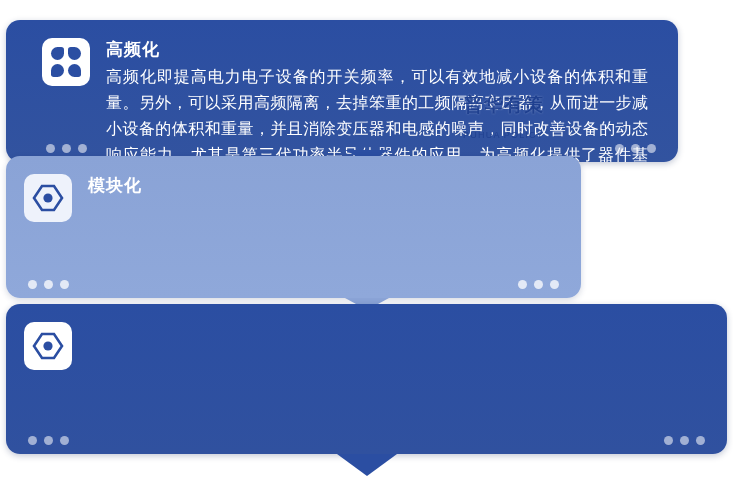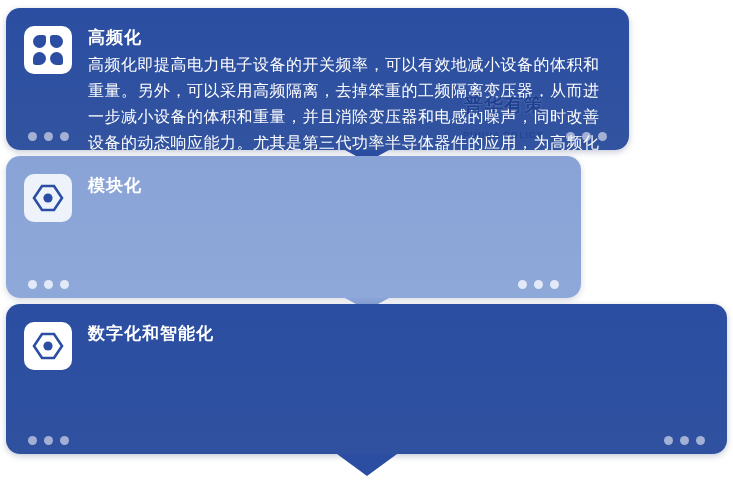--- a/index.html
+++ b/index.html
@@ -20,23 +20,24 @@
   }
   .card .inner{
     position:relative;
     width:100%;height:100%;
     box-sizing:border-box;
     padding:16px 26px 16px 26px;
   }
 
   
   .card1{
-    left:6px;top:8px;width:623px;height:142px;
+    left:6px;top:20px;width:672px;height:142px;
     background:linear-gradient(180deg,#2b4ea2 0%,#32539f 100%);
     box-shadow:0 2px 6px rgba(20,40,90,0.25);
+    padding-left:18px;
   }
   
   .card2{
     left:6px;top:156px;width:575px;height:142px;
     background:linear-gradient(180deg,#8aa3d6 0%,#8fa8da 100%);
     box-shadow:0 2px 6px rgba(20,40,90,0.18);
   }
   
   .card3{
     left:6px;top:304px;width:721px;height:150px;
@@ -190,21 +191,20 @@
   <div class="tail tail2"></div>
 
   <div class="card card3">
     <div class="inner">
       <div class="icon-badge">
         <svg class="hexeye" viewBox="0 0 34 30">
           <polygon points="11,3 23,3 31,15 23,27 11,27 3,15" fill="none" stroke="#2b4ea2" stroke-width="2.6"></polygon>
           <circle cx="17" cy="15" r="4.6" fill="#2b4ea2"></circle>
         </svg>
       </div>
-      <div class="title">数字化和智能化</div>
       <div class="dots left">
         <div class="dot"></div>
           <div class="dot"></div>
           <div class="dot"></div>
       </div>
       <div class="dots right">
         <div class="dot"></div>
           <div class="dot"></div>
           <div class="dot"></div>
       </div>

